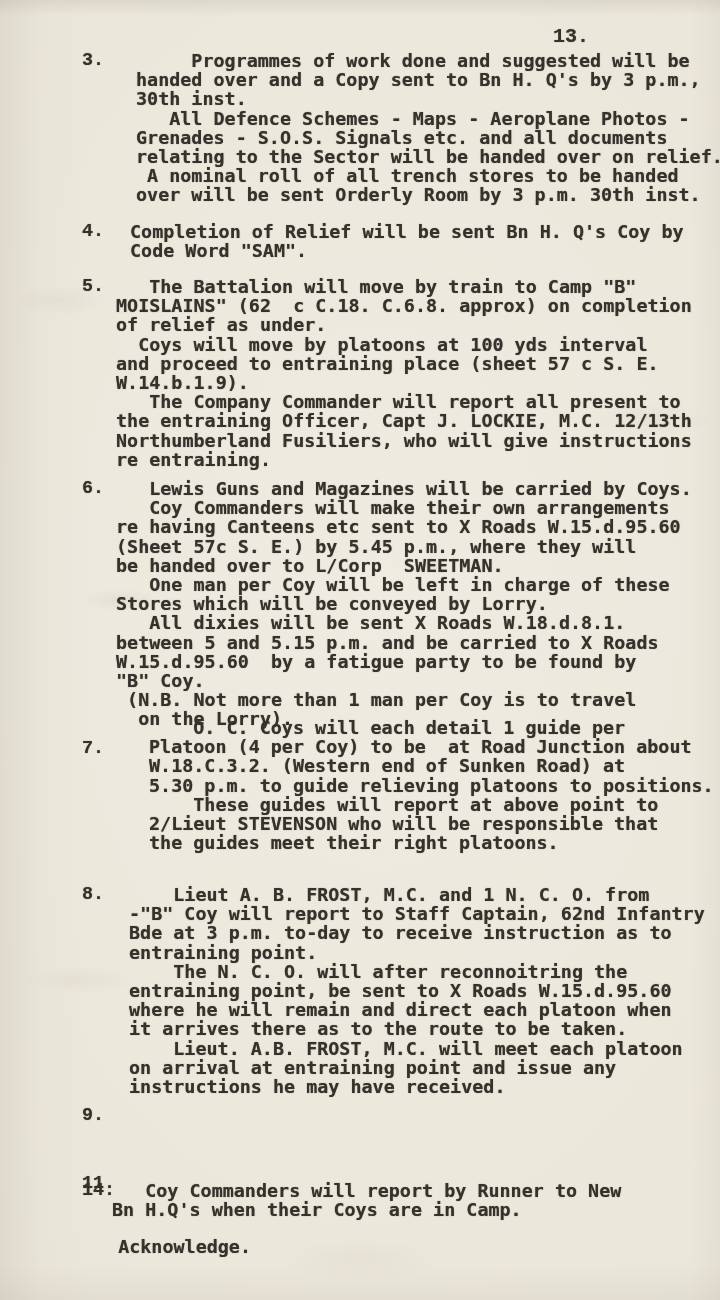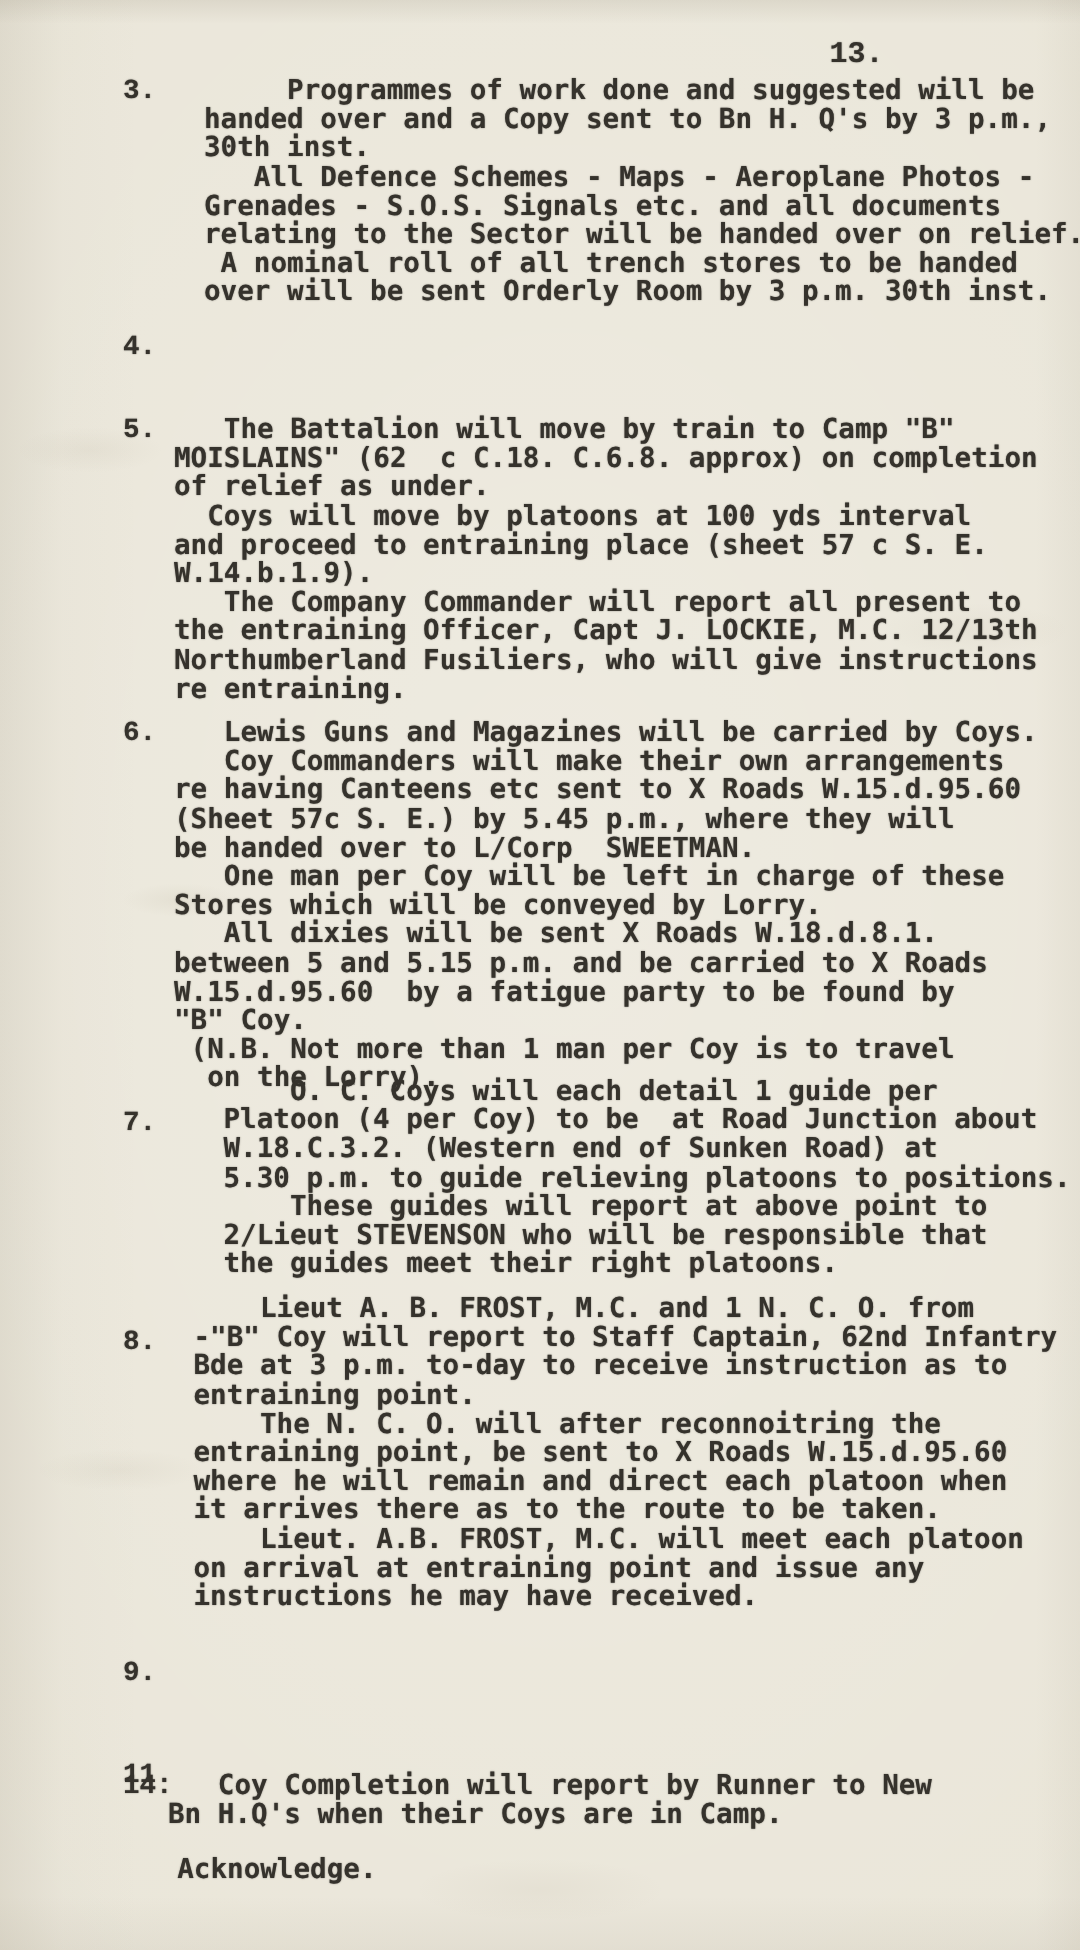--- a/index.html
+++ b/index.html
@@ -66,20 +66,22 @@
   <pre class="para-text ink" style="top:51px; left:136px">     Programmes of work done and suggested will be
 handed over and a Copy sent to Bn H. Q's by 3 p.m.,
 30th inst.
    All Defence Schemes - Maps - Aeroplane Photos -
 Grenades - S.O.S. Signals etc. and all documents
 relating to the Sector will be handed over on relief.
  A nominal roll of all trench stores to be handed
 over will be sent Orderly Room by 3 p.m. 30th inst.</pre>
 
   <div class="para-num ink" style="top:222px">4.</div>
+  <pre class="para-text ink" style="top:222px; left:130px">Completion of Relief will be sent Bn H. Q's Coy by
+Code Word "SAM".</pre>
 
   <div class="para-num ink" style="top:277px">5.</div>
   <pre class="para-text ink" style="top:277px; left:116px">   The Battalion will move by train to Camp "B"
 MOISLAINS" (62  c C.18. C.6.8. approx) on completion
 of relief as under.
   Coys will move by platoons at 100 yds interval
 and proceed to entraining place (sheet 57 c S. E.
 W.14.b.1.9).
    The Company Commander will report all present to
 the entraining Officer, Capt J. LOCKIE, M.C. 12/13th
@@ -104,33 +106,33 @@
   <div class="para-num ink" style="top:739px">7.</div>
   <pre class="para-text ink" style="top:718px; left:149px">    O. C. Coys will each detail 1 guide per
 Platoon (4 per Coy) to be  at Road Junction about
 W.18.C.3.2. (Western end of Sunken Road) at
 5.30 p.m. to guide relieving platoons to positions.
     These guides will report at above point to
 2/Lieut STEVENSON who will be responsible that
 the guides meet their right platoons.</pre>
 
   <div class="para-num ink" style="top:885px">8.</div>
-  <pre class="para-text ink" style="top:863px; left:129px">    Lieut A. B. FROST, M.C. and 1 N. C. O. from
+  <pre class="para-text ink" style="top:885px; left:129px">    Lieut A. B. FROST, M.C. and 1 N. C. O. from
 -"B" Coy will report to Staff Captain, 62nd Infantry
 Bde at 3 p.m. to-day to receive instruction as to
 entraining point.
     The N. C. O. will after reconnoitring the
 entraining point, be sent to X Roads W.15.d.95.60
 where he will remain and direct each platoon when
 it arrives there as to the route to be taken.
     Lieut. A.B. FROST, M.C. will meet each platoon
 on arrival at entraining point and issue any
 instructions he may have received.</pre>
 
   <div class="para-num ink" style="top:1106px">9.</div>
 
   <div class="para-num ink" style="top:1181px">14.</div>
-  <pre class="para-text ink" style="top:1181px; left:112px">   Coy Completion will report by Runner to New
+  <pre class="para-text ink" style="top:1181px; left:112px">   Coy Commanders will report by Runner to New
 Bn H.Q's when their Coys are in Camp.</pre>
 
   <div class="para-num ink" style="top:1174px">11.</div>
   <pre class="para-text ink" style="top:1237px; left:96px">  Acknowledge.</pre>
 </div>
 
 </body></html>

